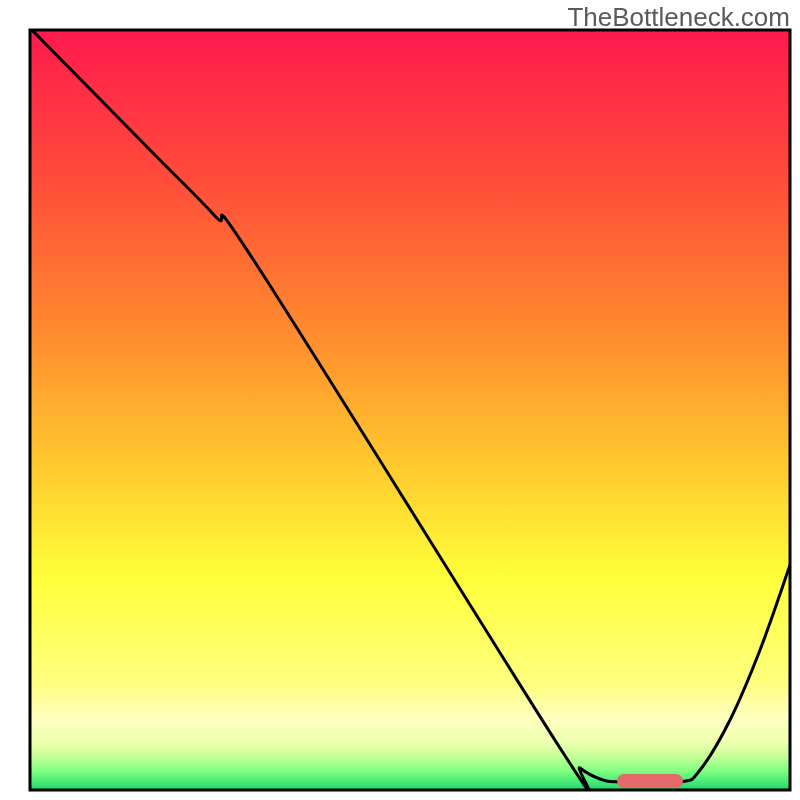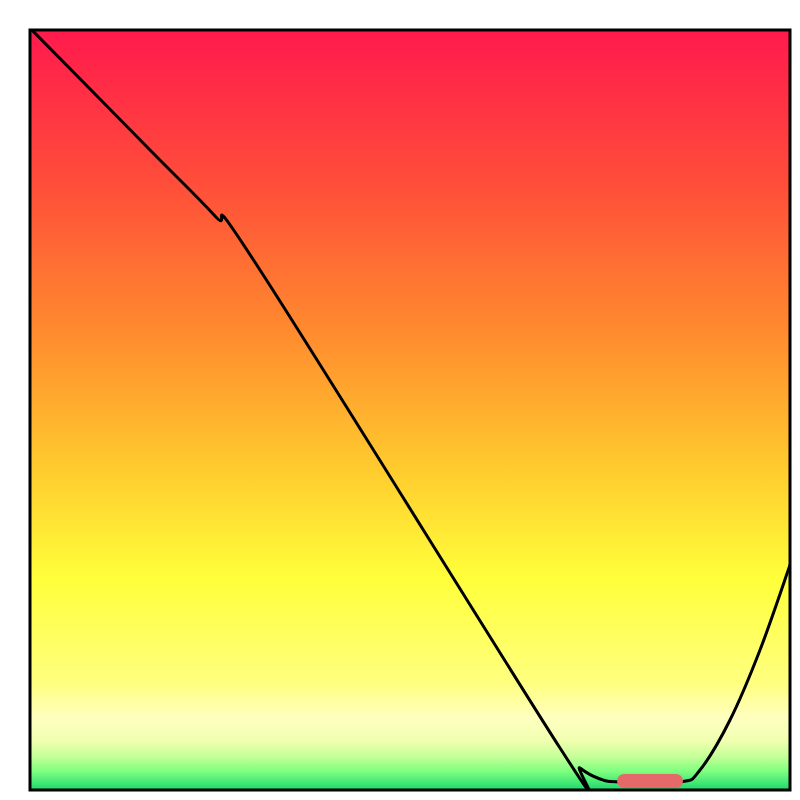--- a/index.html
+++ b/index.html
@@ -31,20 +31,21 @@
     top: 0;
     width: 800px;
     height: 800px;
   }
 </style>
 </head>
 <body>
 
 <div class="chart-container">
 
+  <div class="watermark">TheBottleneck.com</div>
 
   <svg class="plot" viewBox="0 0 800 800">
     <defs>
       <linearGradient id="bg-grad" x1="0" y1="0" x2="0" y2="1">
       <stop offset="0%" stop-color="#ff1a4d"></stop>
           <stop offset="20%" stop-color="#ff4d3a"></stop>
           <stop offset="40%" stop-color="#ff8c2e"></stop>
           <stop offset="57.99999999999999%" stop-color="#ffcc2e"></stop>
           <stop offset="72%" stop-color="#ffff3a"></stop>
           <stop offset="86%" stop-color="#ffff80"></stop>

